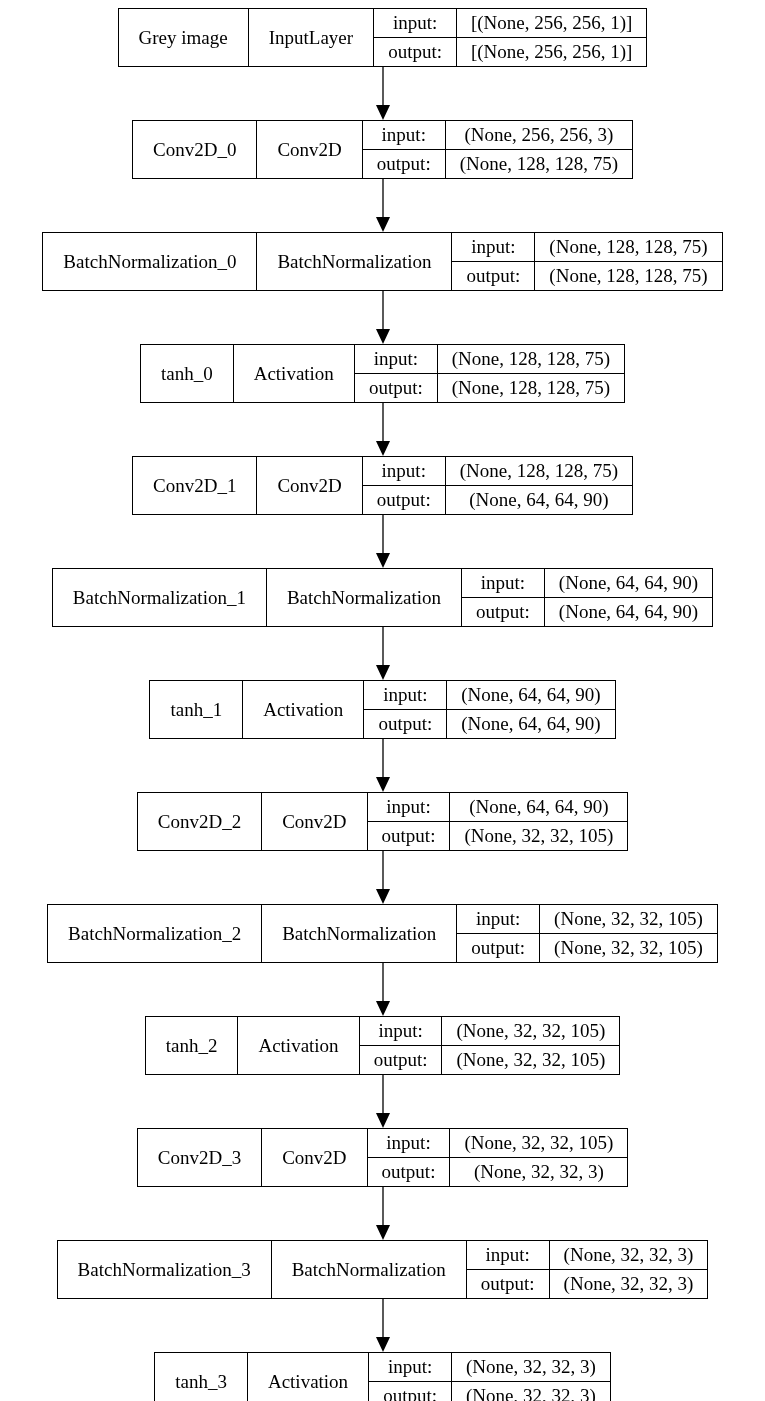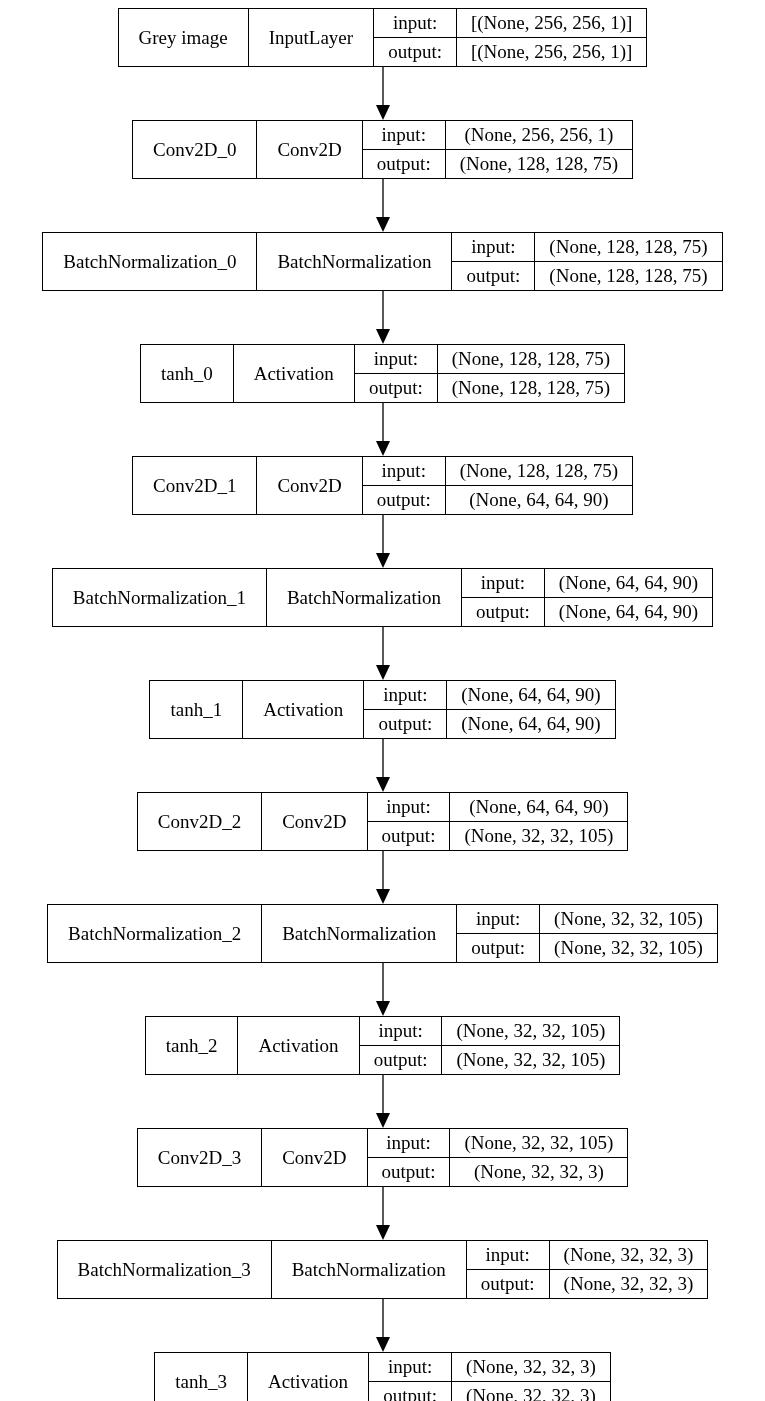--- a/index.html
+++ b/index.html
@@ -66,21 +66,21 @@
     <line x1="8" y1="0" x2="8" y2="39" stroke="#000000" stroke-width="1.3"></line>
     <polygon points="1,38 15,38 8,53" fill="#000000"></polygon>
   </svg>
 
   <table class="layer-node">
     <tbody>
       <tr>
         <td class="name-cell" rowspan="2">Conv2D_0</td>
         <td class="type-cell" rowspan="2">Conv2D</td>
         <td class="io-label-cell">input:</td>
-        <td class="io-value-cell">(None, 256, 256, 1)</td>
+        <td class="io-value-cell">(None, 256, 256, 3)</td>
       </tr>
       <tr>
         <td class="io-label-cell">output:</td>
         <td class="io-value-cell">(None, 128, 128, 75)</td>
       </tr>
     </tbody>
   </table>
 
   <svg class="arrow" viewBox="0 0 16 53" xmlns="http://www.w3.org/2000/svg">
     <line x1="8" y1="0" x2="8" y2="39" stroke="#000000" stroke-width="1.3"></line>

